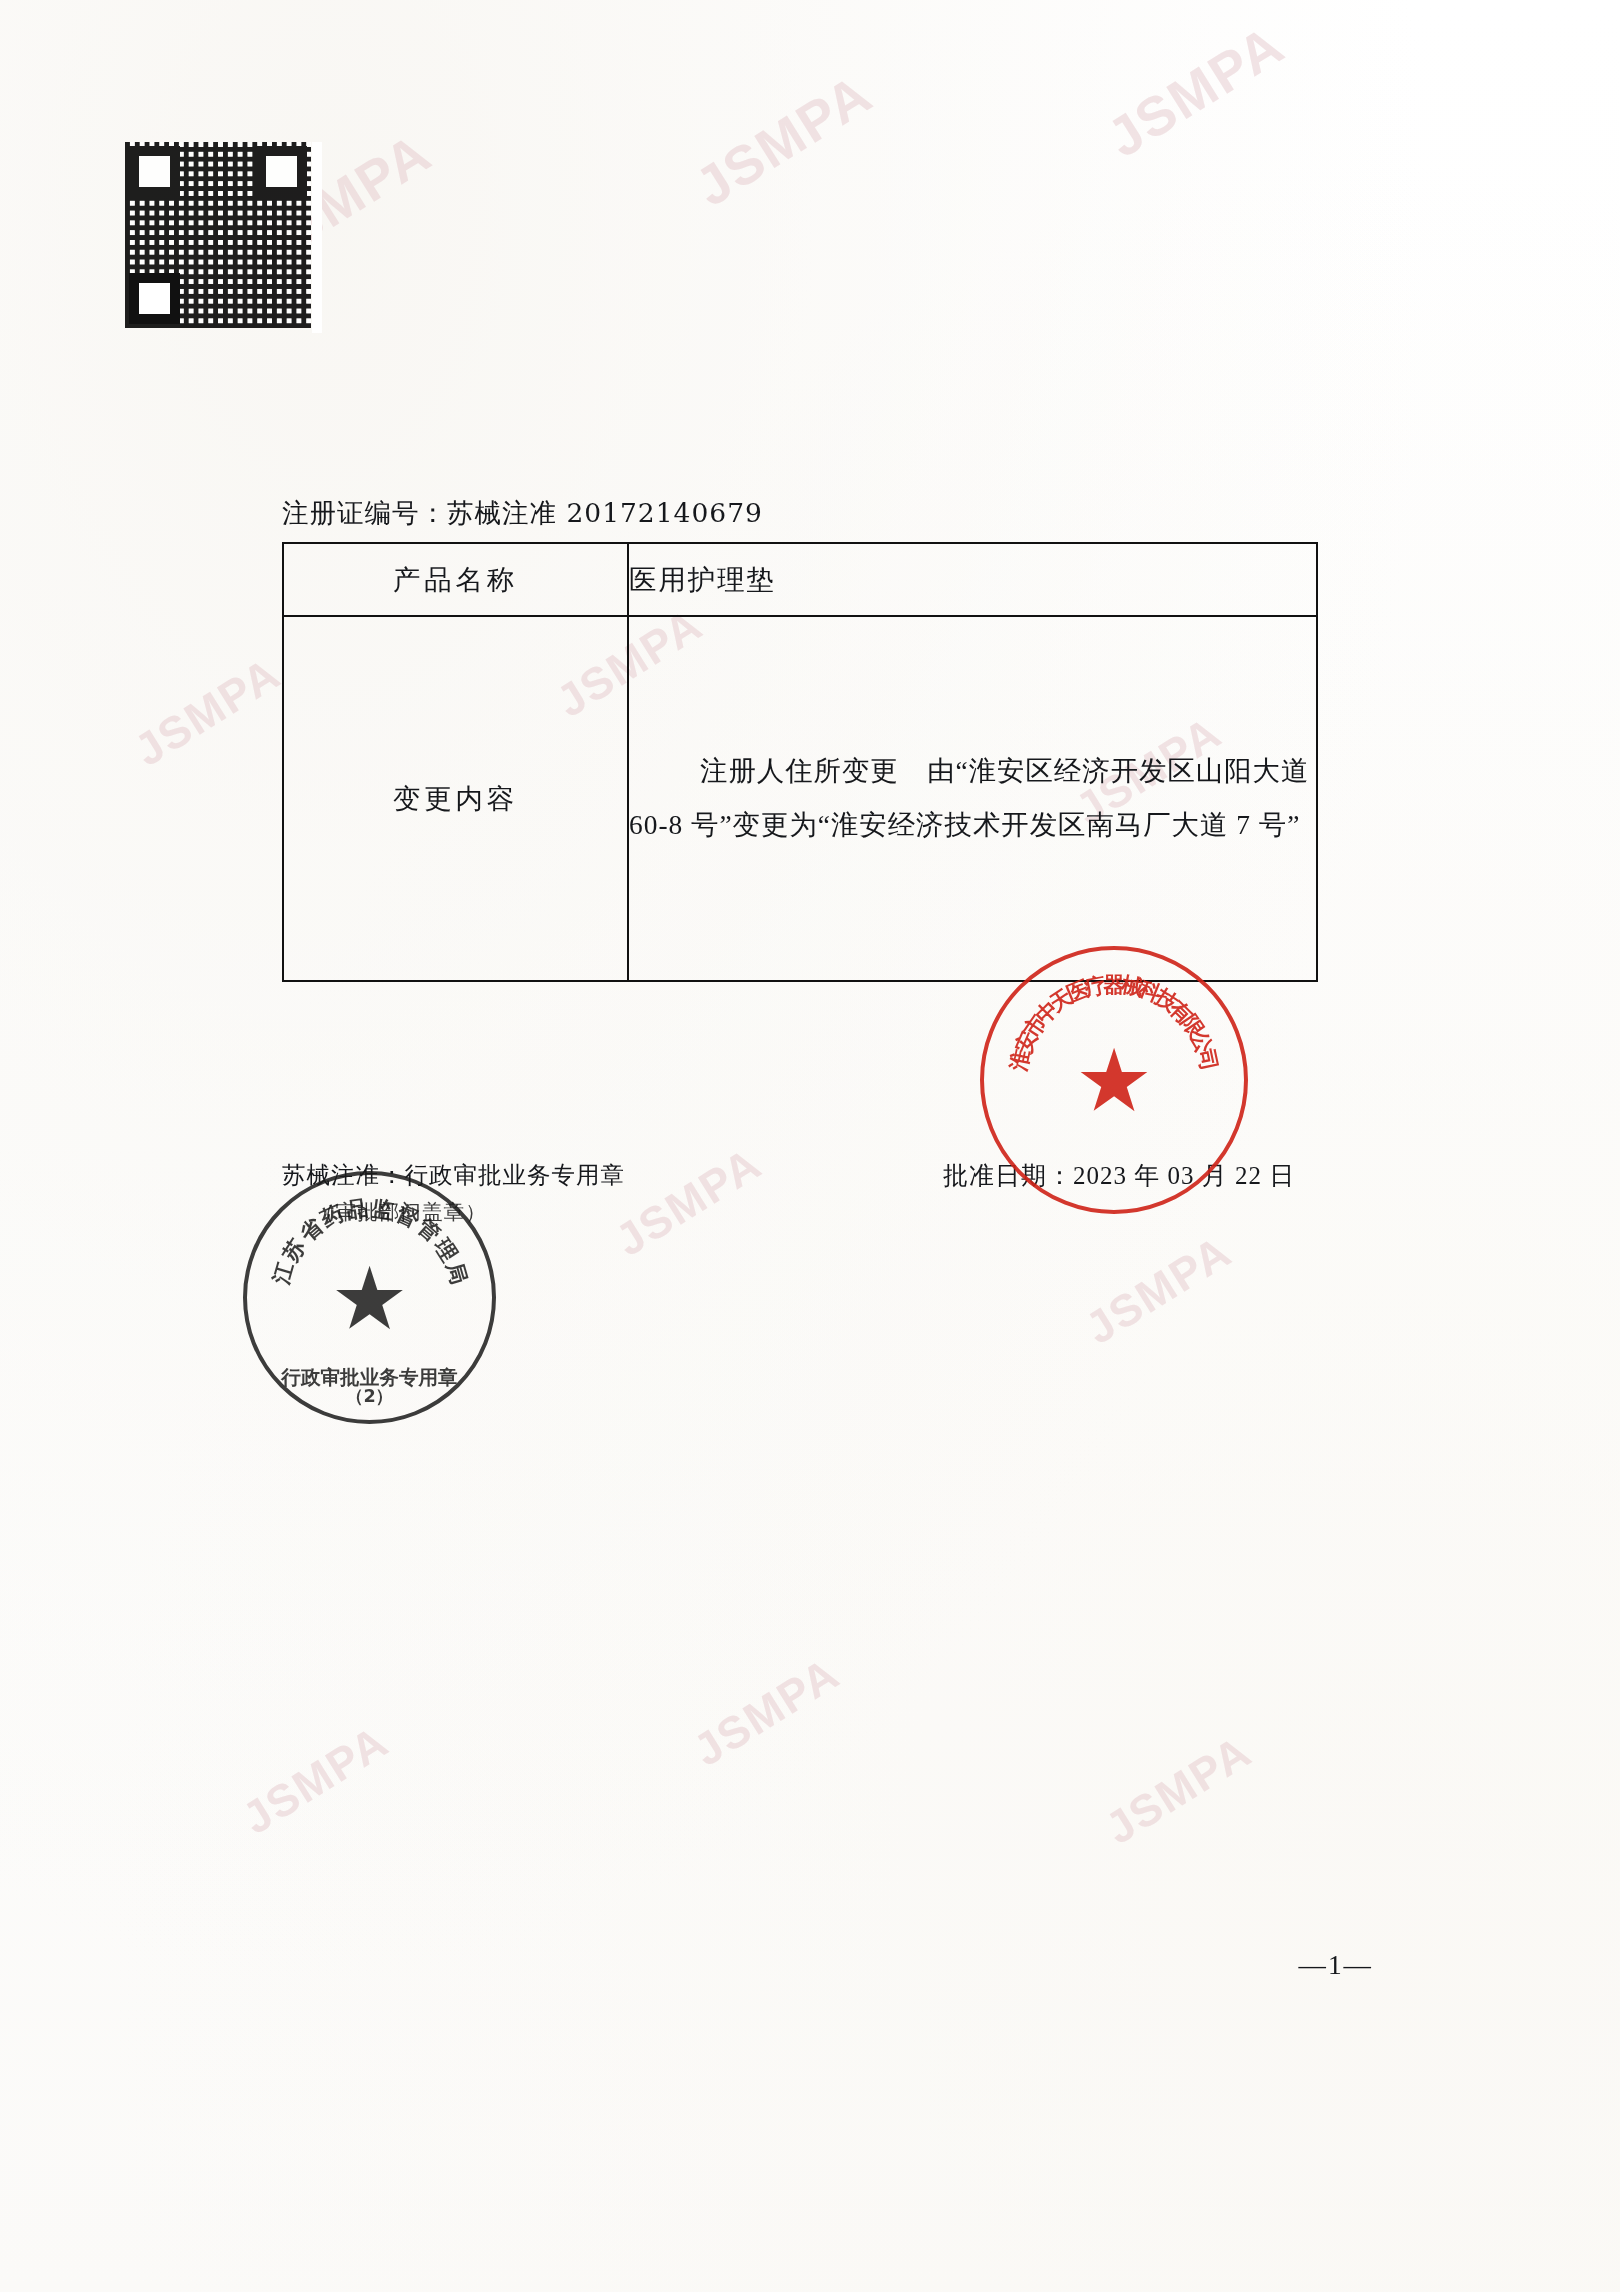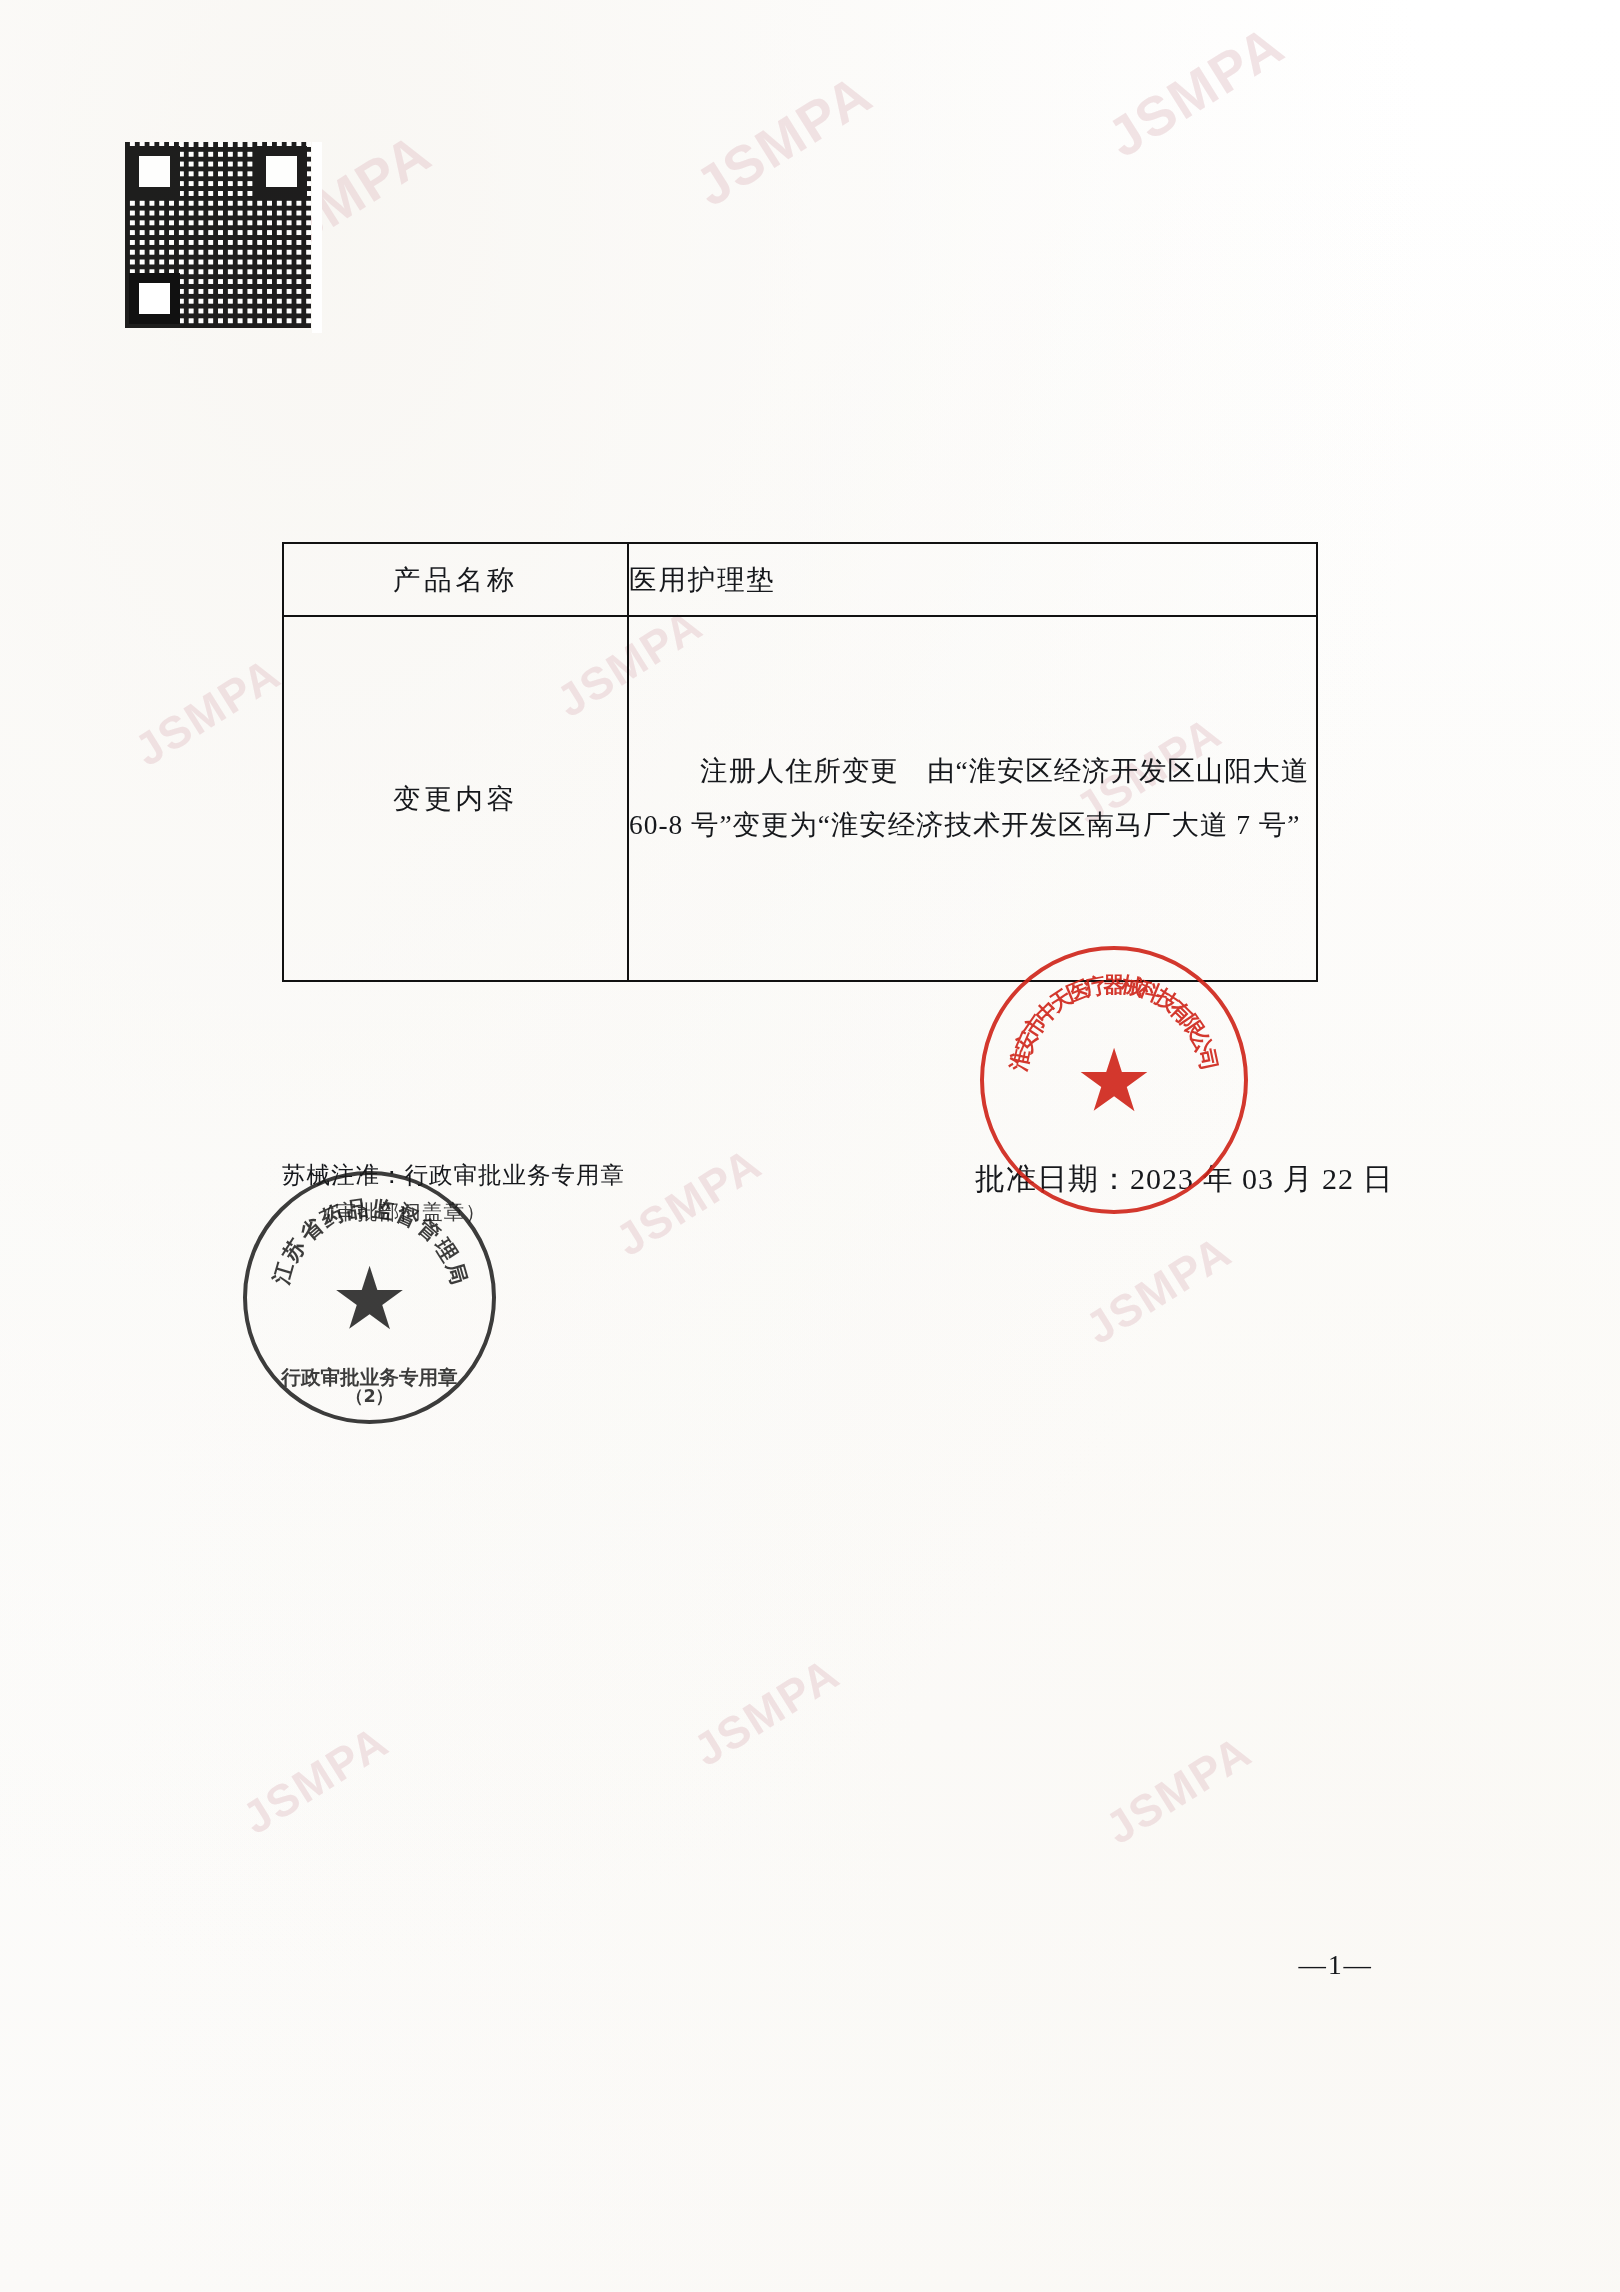--- a/index.html
+++ b/index.html
@@ -170,23 +170,22 @@
     position: absolute;
     left: 282px;
     top: 1159px;
     font-size: 23.5px;
     letter-spacing: 1px;
   }
   .approve-date {
     position: absolute;
     left: 943px;
     top: 1159px;
-    font-size: 30px;
-    letter-spacing: 1px;
-    margin-left: 32px;
+    font-size: 25px;
+    letter-spacing: 1px;
   }
   .seal-hint {
     position: absolute;
     left: 314px;
     top: 1198px;
     font-size: 20.6px;
     color: #3b3b3b;
     letter-spacing: 1px;
   }
 
@@ -279,20 +278,23 @@
   <div class="wm wm-mid" style="left:1078px; top:1264px; transform:rotate(-32deg);">JSMPA</div>
   <div class="wm wm-mid" style="left:235px; top:1754px; transform:rotate(-32deg);">JSMPA</div>
   <div class="wm wm-mid" style="left:686px; top:1686px; transform:rotate(-32deg);">JSMPA</div>
   <div class="wm wm-mid" style="left:1098px; top:1764px; transform:rotate(-32deg);">JSMPA</div>
 
   <div class="qr"></div>
   <div class="qr-bl"></div>
   <div class="qr-mask-r"></div>
 
 
+  <div class="cert-no">
+    <span>注册证编号：</span><span>苏械注准 20172140679</span>
+  </div>
 
   <table class="tbl">
     <tbody>
       <tr class="row-name">
         <td class="col-label">产品名称</td>
         <td class="val-name">医用护理垫</td>
       </tr>
       <tr class="row-change">
         <td class="col-label">变更内容</td>
         <td class="val-change">注册人住所变更　由“淮安区经济开发区山阳大道 60-8 号”变更为“淮安经济技术开发区南马厂大道 7 号”</td>

